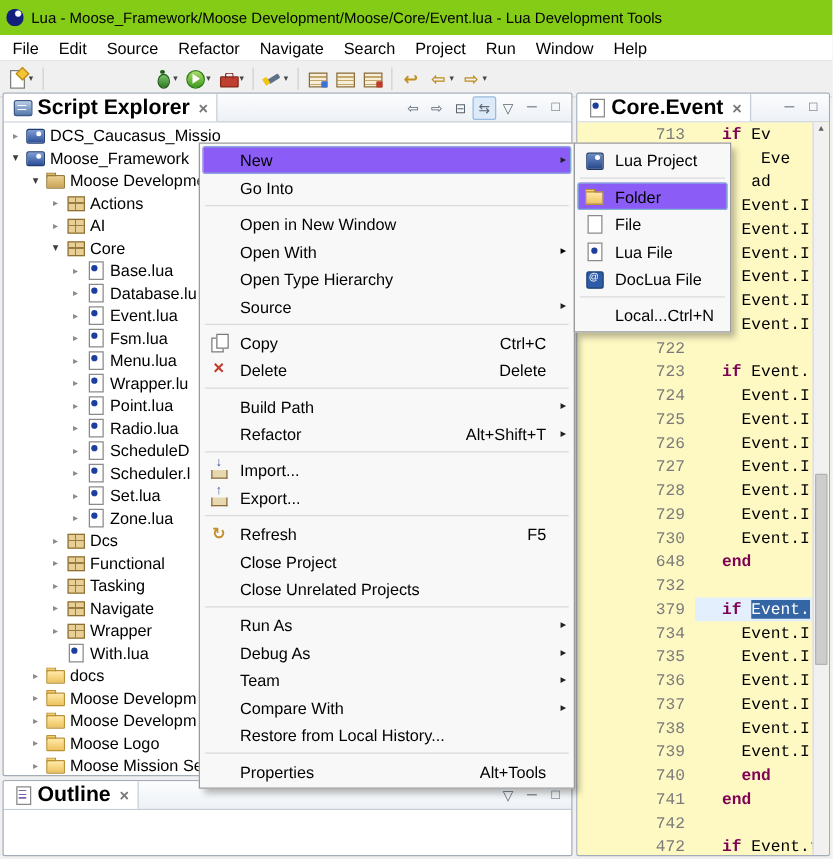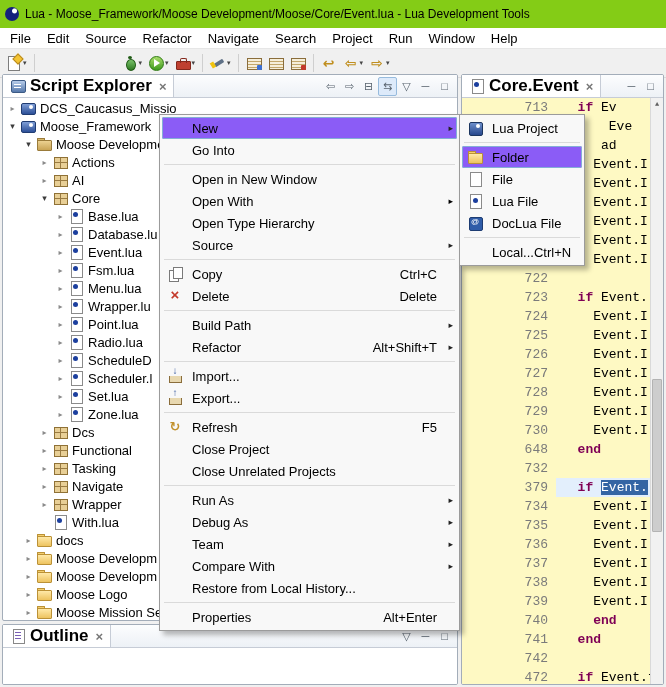--- a/index.html
+++ b/index.html
@@ -620,21 +620,21 @@
         <span class="marrow">▸</span>
       </div>
       <div class="mrow">
         <span class="mico"></span>
         <span class="mlabel">Restore from Local History...</span>
       </div>
       <div class="msep"></div>
       <div class="mrow">
         <span class="mico"></span>
         <span class="mlabel">Properties</span>
-        <span class="mshort">Alt+Enter</span>
+        <span class="mshort">Alt+Tools</span>
       </div>
     </div>
   <div class="cmenu" id="newsubmenu">
       <div class="mrow">
         <span class="mico mico-lua-project"></span>
         <span class="mlabel">Lua Project</span>
       </div>
       <div class="msep"></div>
       <div class="mrow hl">
         <span class="mico mico-folder-new"></span>

